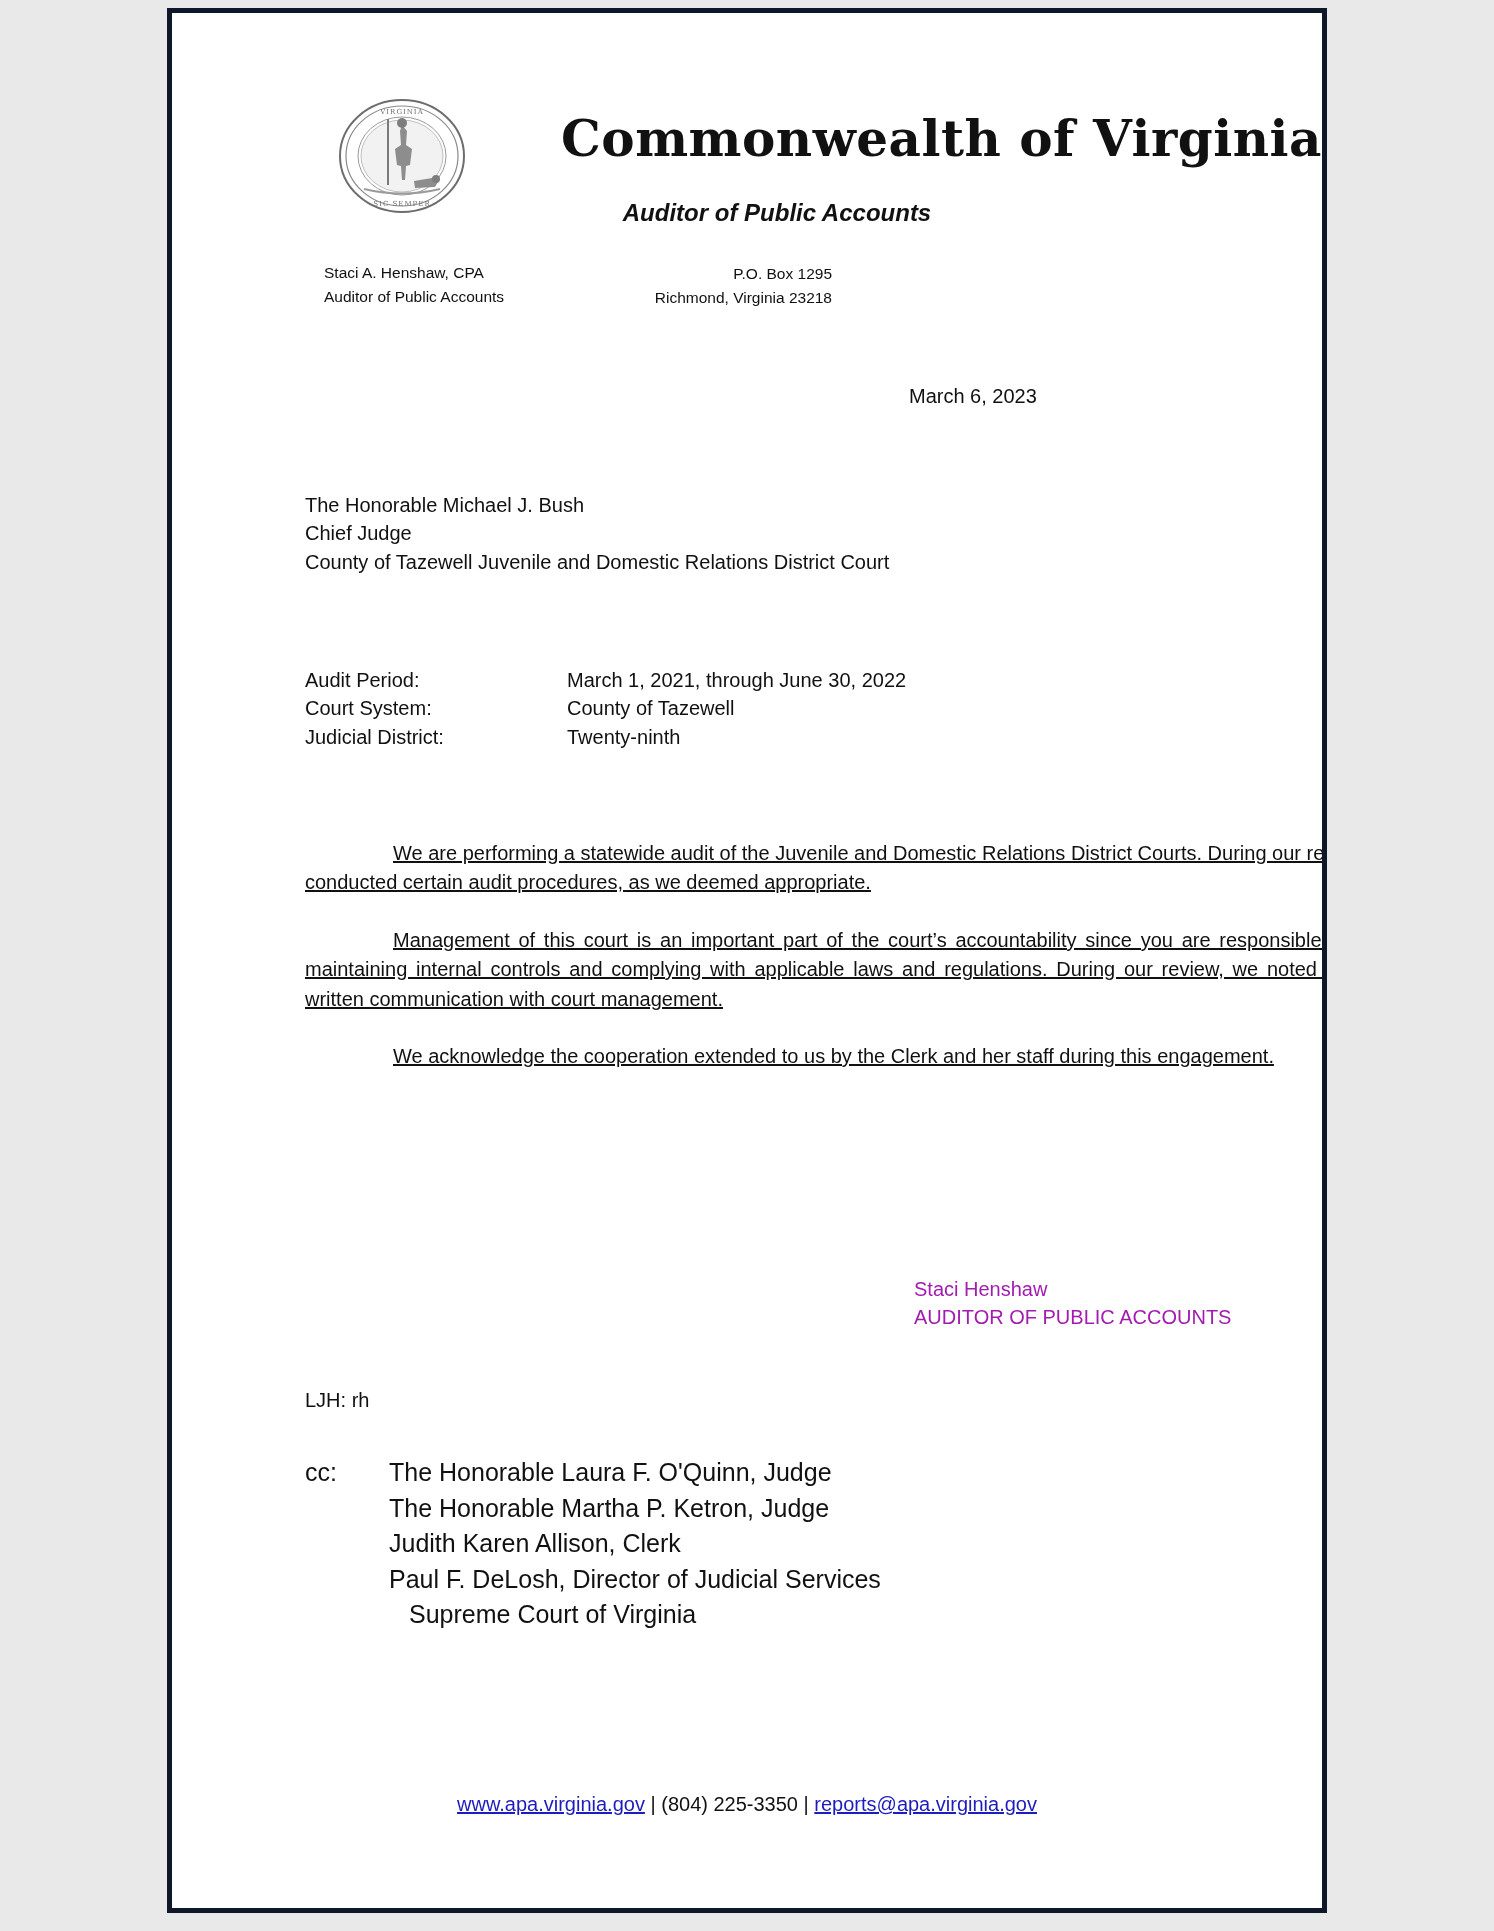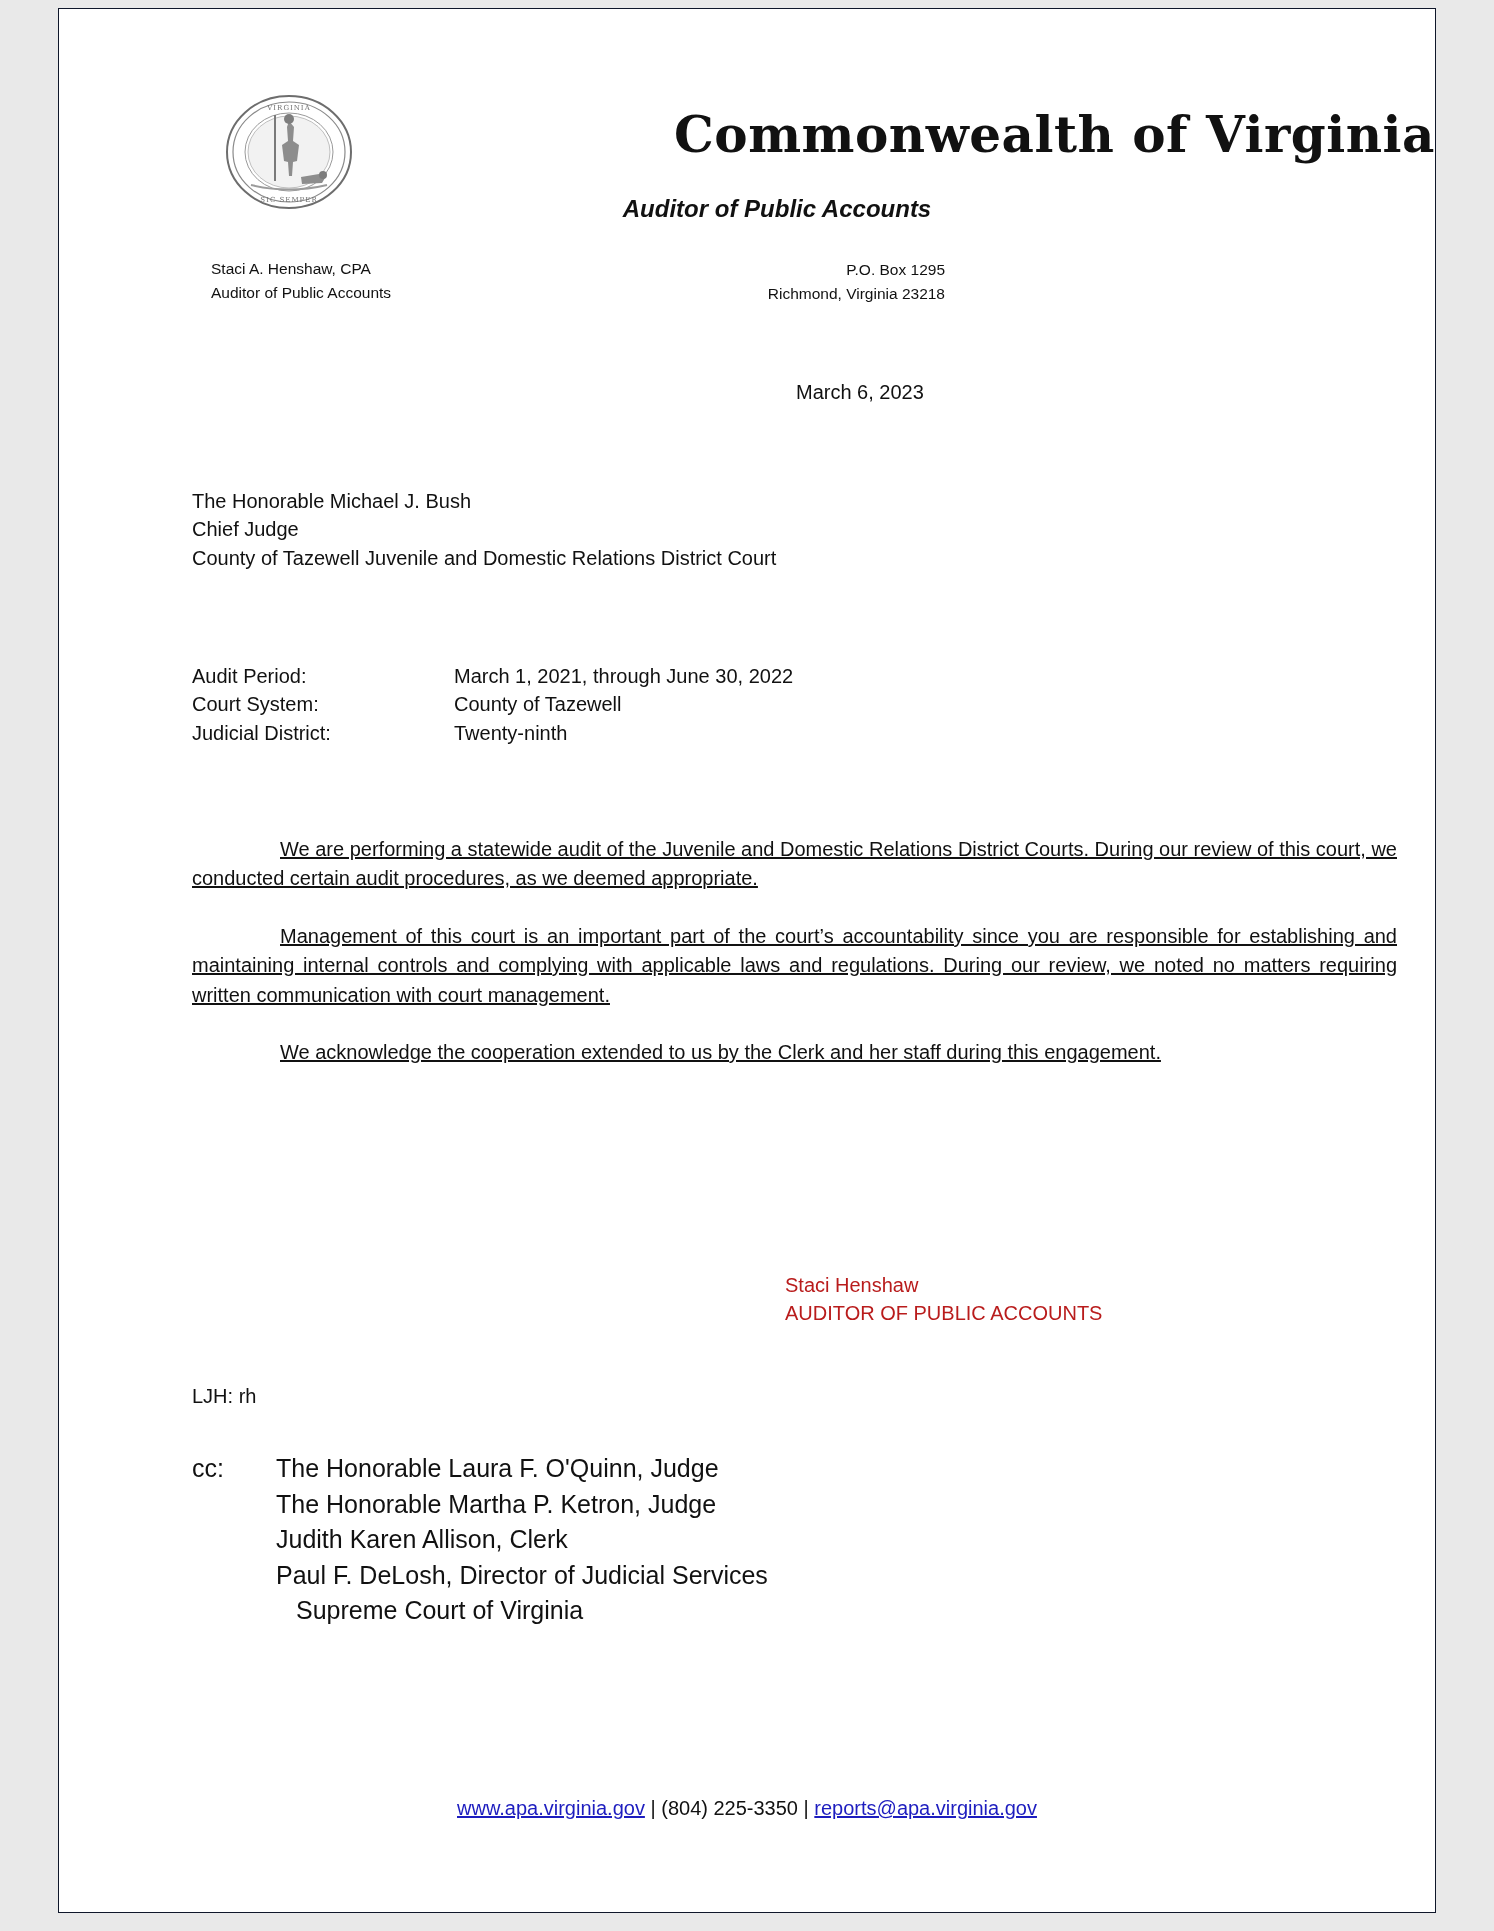--- a/index.html
+++ b/index.html
@@ -11,25 +11,25 @@
   .page-wrap {
     width: 1494px;
     min-height: 1931px;
     position: relative;
     background: #e9e9e9;
     box-sizing: border-box;
     padding: 8px 0 0 0;
   }
   .page {
     position: relative;
-    width: 1378px;
+    width: 1160px;
     height: 1905px;
     margin: 0 auto;
     background: #ffffff;
-    border: 1px solid #0f172a;
+    border: 5px solid #0f172a;
     box-sizing: border-box;
     overflow: hidden;
   }
   .inner {
     position: absolute;
     left: 0; top: 0;
     width: 100%;
     height: 100%;
   }
 
@@ -133,25 +133,25 @@
     text-justify: inter-word;
     text-decoration: underline;
   }
   .paras p {
     margin: 0 0 28px 0;
     text-indent: 88px;
   }
 
   .sig {
     position: absolute;
-    left: 726px;
+    left: 742px;
     top: 1262px;
     font-size: 20px;
     line-height: 1.42;
-    color: #b91c1c;
+    color: #a21caf;
   }
 
   .initials {
     position: absolute;
     left: 133px;
     top: 1376px;
     font-size: 20px;
     color: #111;
   }
 

